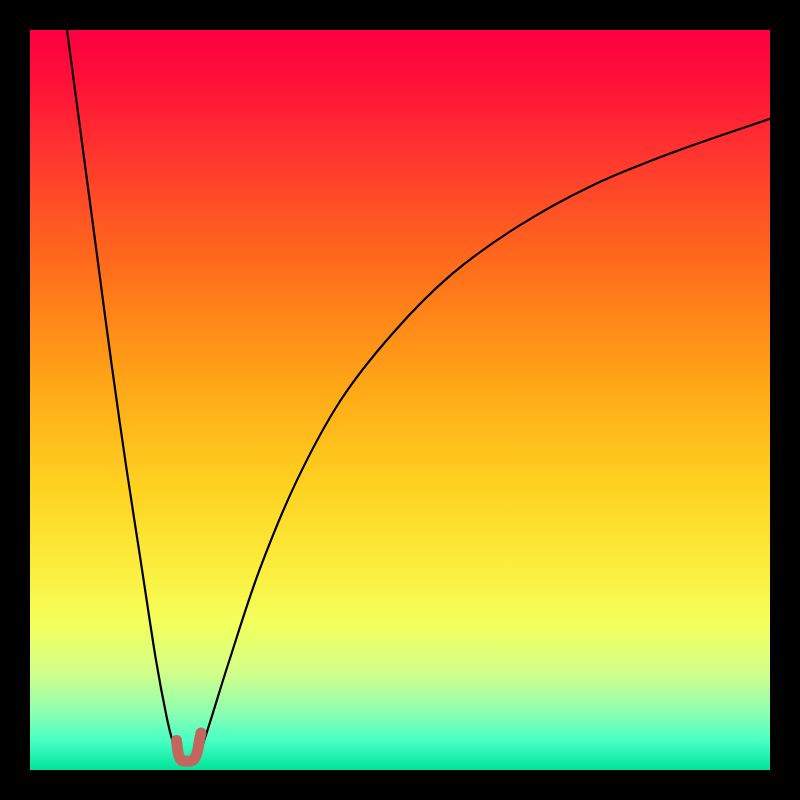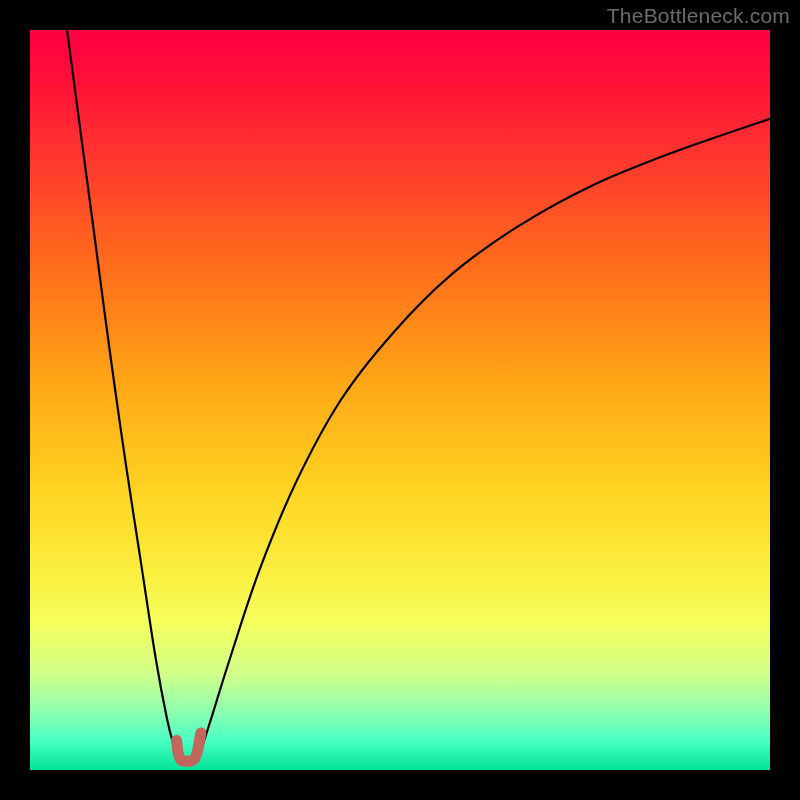--- a/index.html
+++ b/index.html
@@ -62,14 +62,13 @@
 
 <div class="frame">
   <div class="plot-bg"></div>
 
   <svg class="curve" viewBox="0 0 740 740" preserveAspectRatio="none">
     <path id="left-branch" fill="none" stroke="#000000" stroke-width="2.2" stroke-linecap="round" d="M 37,0 C 39.664,19.98 46.47200000000001,71.03999999999999 51.800000000000004,111 C 57.128,150.96 61.27199999999999,182.04000000000002 66.6,222 C 71.928,261.96 76.072,294.37199999999996 81.4,332.99999999999994 C 86.72800000000001,371.62799999999993 90.872,400.636 96.2,436.6 C 101.528,472.564 105.672,498.16799999999995 111,532.8 C 116.328,567.4319999999999 121.138,601.028 125.80000000000001,629 C 130.46200000000002,656.972 133.57,672.216 136.9,688.2 C 140.23000000000002,704.1840000000001 142.30200000000002,710.2076 144.3,717.8 C 146.298,725.3924 146.668,728.1156 148,730.38 C 149.332,732.6444 151.034,730.38 151.7,730.38"></path>
     <path id="right-branch" fill="none" stroke="#000000" stroke-width="2.2" stroke-linecap="round" d="M 162.8,730.38 C 163.466,730.38 164.9016,732.6444 166.5,730.38 C 168.0984,728.1156 169.016,725.3924 171.67999999999998,717.8 C 174.34399999999997,710.2076 176.23839999999998,704.1840000000001 181.29999999999998,688.2 C 186.36159999999998,672.216 191.142,655.64 199.8,629 C 208.45800000000003,602.36 217.412,572.168 229.4,540.2 C 241.388,508.232 251.748,482.036 266.4,451.4 C 281.05199999999996,420.76399999999995 293.48400000000004,396.64 310.8,370 C 328.116,343.36 342.62,326.04400000000004 362.59999999999997,303.40000000000003 C 382.5799999999999,280.75600000000003 399.15599999999995,263.514 421.79999999999995,244.2 C 444.44399999999996,224.886 463.09200000000004,212.08400000000003 488.40000000000003,196.10000000000002 C 513.7080000000001,180.116 534.428,168.71999999999997 562.4,155.39999999999998 C 590.372,142.07999999999998 611.832,134.08800000000002 643.8,122.10000000000002 C 675.7679999999999,110.11200000000002 722.684,94.79399999999997 740,88.79999999999995"></path>
     <path id="trough" fill="none" stroke="#c1675e" stroke-width="11" stroke-linecap="round" stroke-linejoin="round" d="M 146.52,710.4 C 146.78640000000001,712.5312 147.334,718.91 148,722.24 C 148.666,725.57 149.2876,727.3016 150.22,728.9 C 151.1524,730.4984 151.98119999999997,730.7204 153.17999999999998,731.12 C 154.37879999999998,731.5196 155.548,731.12 156.88,731.12 C 158.212,731.12 159.24800000000002,731.5196 160.58,731.12 C 161.912,730.7204 163.0812,730.4984 164.28,728.9 C 165.4788,727.3016 166.3076,725.57 167.24,722.24 C 168.1724,718.91 168.79399999999998,713.8632 169.45999999999998,710.4 C 170.12599999999998,706.9368 170.6736,704.332 170.94,703"></path>
   </svg>
 
-  <div class="watermark">TheBottleneck.com</div>
 </div>
 
 </body></html>

